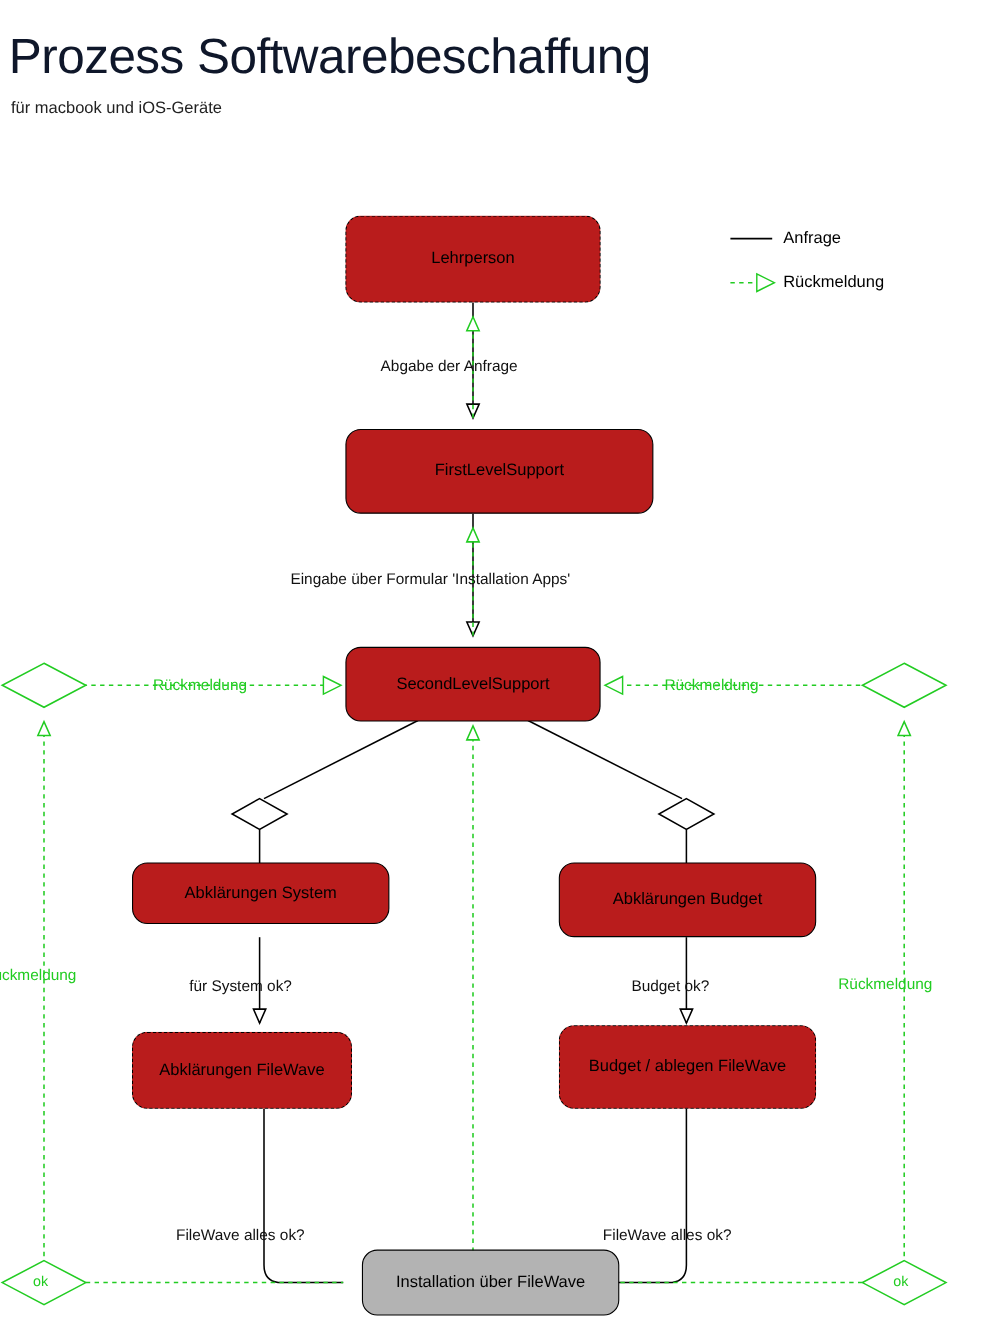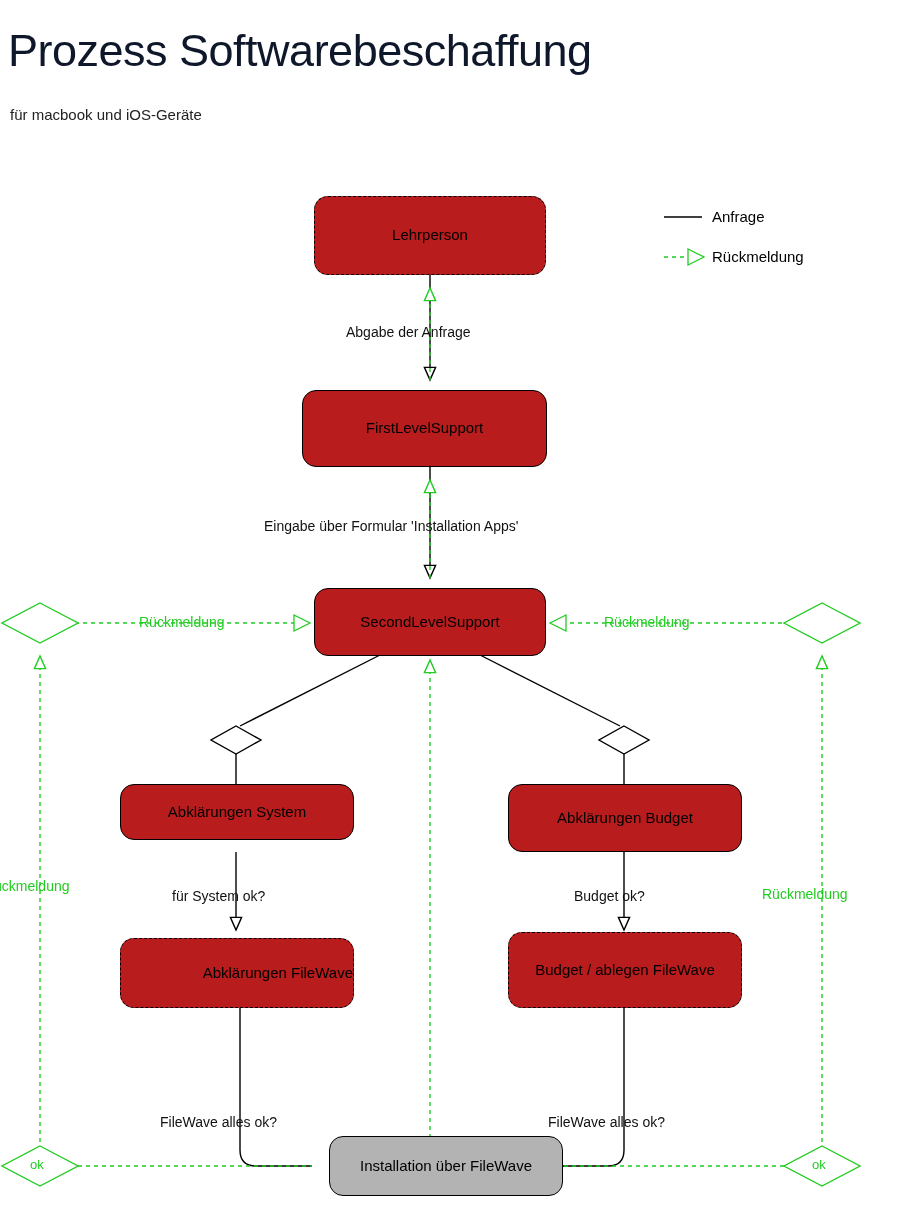--- a/index.html
+++ b/index.html
@@ -29,21 +29,20 @@
     letter-spacing: -0.5px;
     white-space: nowrap;
   }
   .subtitle {
     position: absolute;
     left: 10px;
     top: 90px;
     font-size: 15px;
     color: #222222;
     white-space: nowrap;
-    margin-top: 16px;
   }
   .node {
     position: absolute;
     box-sizing: border-box;
     display: flex;
     align-items: center;
     justify-content: center;
     text-align: center;
     font-size: 15px;
     color: #000000;
@@ -182,37 +181,37 @@
     <g>
       <line x1="664" y1="257" x2="700" y2="257" stroke="#22cc22" stroke-width="1.4" stroke-dasharray="4,4"></line>
       <polygon points="688,249 704,257 688,265" fill="#ffffff" stroke="#22cc22" stroke-width="1.3"></polygon>
     </g>
   </svg>
 
   <div class="node dashed" style="left:314px; top:196px; width:232px; height:79px;">
     <span>Lehrperson</span>
   </div>
 
-  <div class="node solid" style="left:302px; top:390px; width:245px; height:77px;">
+  <div class="node solid" style="left:314px; top:390px; width:280px; height:77px;">
     <span>FirstLevelSupport</span>
   </div>
 
   <div class="node solid" style="left:314px; top:588px; width:232px; height:68px;">
     <span>SecondLevelSupport</span>
   </div>
 
   <div class="node solid" style="left:120px; top:784px; width:234px; height:56px;">
     <span>Abklärungen System</span>
   </div>
 
   <div class="node solid" style="left:508px; top:784px; width:234px; height:68px;">
     <span>Abklärungen Budget</span>
   </div>
 
-  <div class="node dashed" style="left:120px; top:938px; width:234px; height:70px;justify-content:flex-end;">
+  <div class="node dashed" style="left:120px; top:938px; width:200px; height:70px;">
     <span>Abklärungen FileWave</span>
   </div>
 
   <div class="node dashed" style="left:508px; top:932px; width:234px; height:76px; padding:0 22px;">
     <span>Budget / ablegen FileWave</span>
   </div>
 
   <div class="node filled" style="left:314px; top:1136px; width:234px; height:60px;margin-left:15px;">
     <span>Installation über FileWave</span>
   </div>

